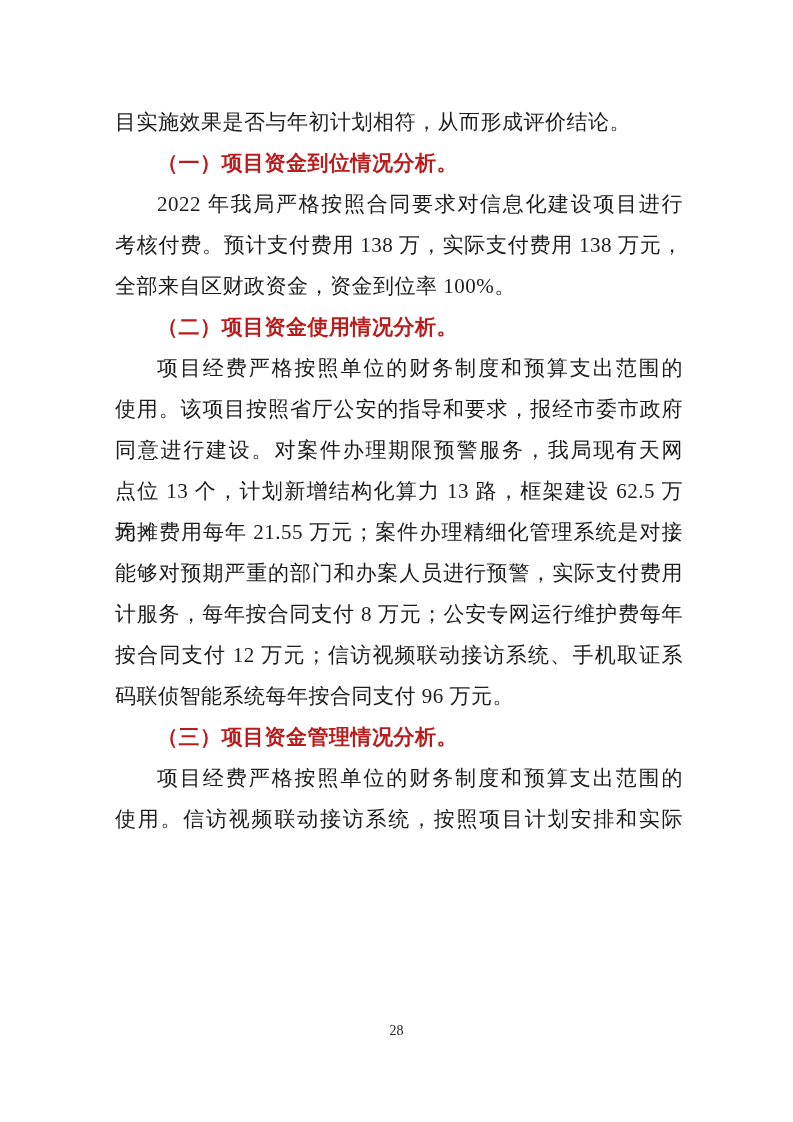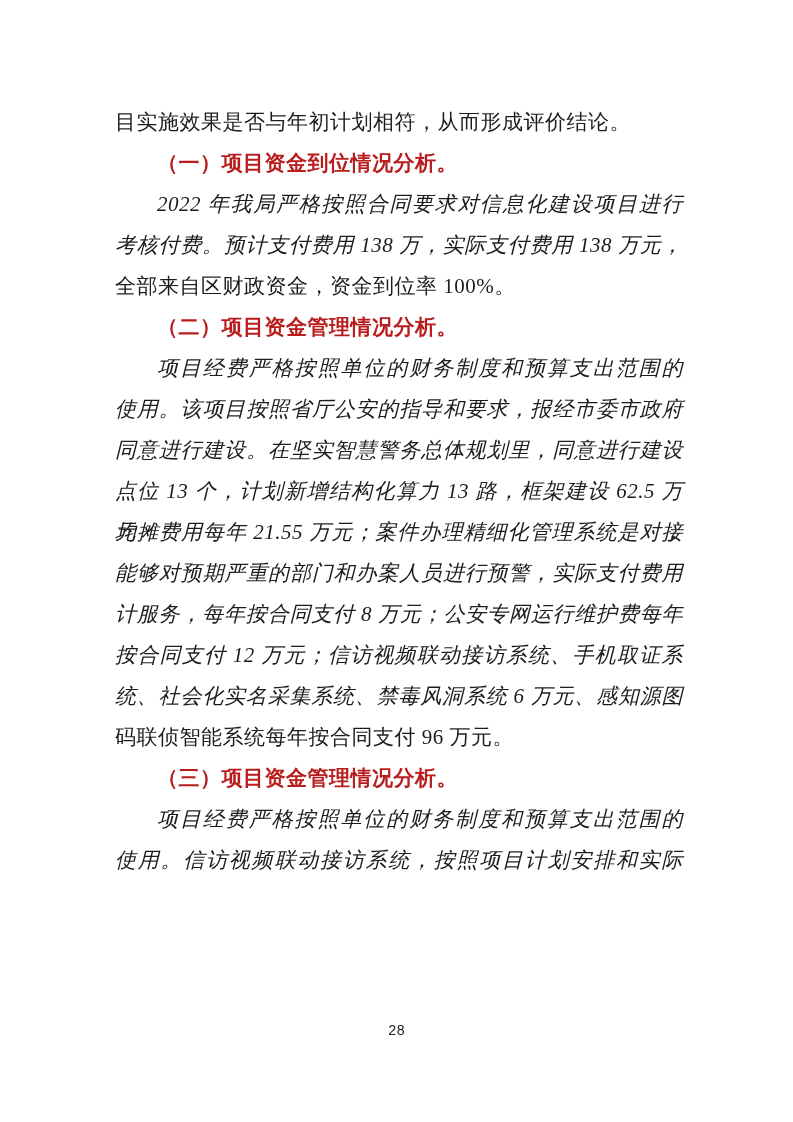--- a/index.html
+++ b/index.html
@@ -24,61 +24,59 @@
   .line {
     height: 41px;
     line-height: 41px;
     font-size: 21px;
     color: #1c1c1c;
     letter-spacing: 0.5px;
   }
   .line.justify {
     text-align: justify;
     text-align-last: justify;
-    font-style: italic;
   }
   .line.indent {
     text-indent: 42px;
   }
   .line.heading {
     font-weight: bold;
     color: #b91c1c;
   }
   .page-number {
     position: absolute;
     left: 0;
     right: 0;
     top: 1020px;
     height: 22px;
     line-height: 22px;
     text-align: center;
     font-size: 14px;
     color: #222222;
-    font-family: Liberation Mono, monospace;
+    font-family: Liberation Serif, serif;
   }
 </style>
 </head>
 <body>
 
 <div class="doc-page">
   <div class="content">
     <div class="line">目实施效果是否与年初计划相符，从而形成评价结论。</div>
     <div class="line heading indent">（一）项目资金到位情况分析。</div>
     <div class="line indent justify">2022 年我局严格按照合同要求对信息化建设项目进行</div>
     <div class="line justify">考核付费。预计支付费用 138 万，实际支付费用 138 万元，</div>
     <div class="line">全部来自区财政资金，资金到位率 100%。</div>
-    <div class="line heading indent">（二）项目资金管理情况分析。</div>
+    <div class="line heading indent">（二）项目资金使用情况分析。</div>
     <div class="line indent justify">项目经费严格按照单位的财务制度和预算支出范围的</div>
     <div class="line justify">使用。该项目按照省厅公安的指导和要求，报经市委市政府</div>
-    <div class="line justify">同意进行建设。在坚实智慧警务总体规划里，同意进行建设</div>
+    <div class="line justify">同意进行建设。对案件办理期限预警服务，我局现有天网</div>
     <div class="line justify">点位 13 个，计划新增结构化算力 13 路，框架建设 62.5 万元，</div>
     <div class="line justify">均摊费用每年 21.55 万元；案件办理精细化管理系统是对接</div>
     <div class="line justify">能够对预期严重的部门和办案人员进行预警，实际支付费用</div>
     <div class="line justify">计服务，每年按合同支付 8 万元；公安专网运行维护费每年</div>
     <div class="line justify">按合同支付 12 万元；信访视频联动接访系统、手机取证系</div>
-    <div class="line justify">统、社会化实名采集系统、禁毒风洞系统 6 万元、感知源图</div>
     <div class="line">码联侦智能系统每年按合同支付 96 万元。</div>
     <div class="line heading indent">（三）项目资金管理情况分析。</div>
     <div class="line indent justify">项目经费严格按照单位的财务制度和预算支出范围的</div>
     <div class="line justify">使用。信访视频联动接访系统，按照项目计划安排和实际</div>
   </div>
   <div class="page-number">28</div>
 </div>
 
 </body></html>

